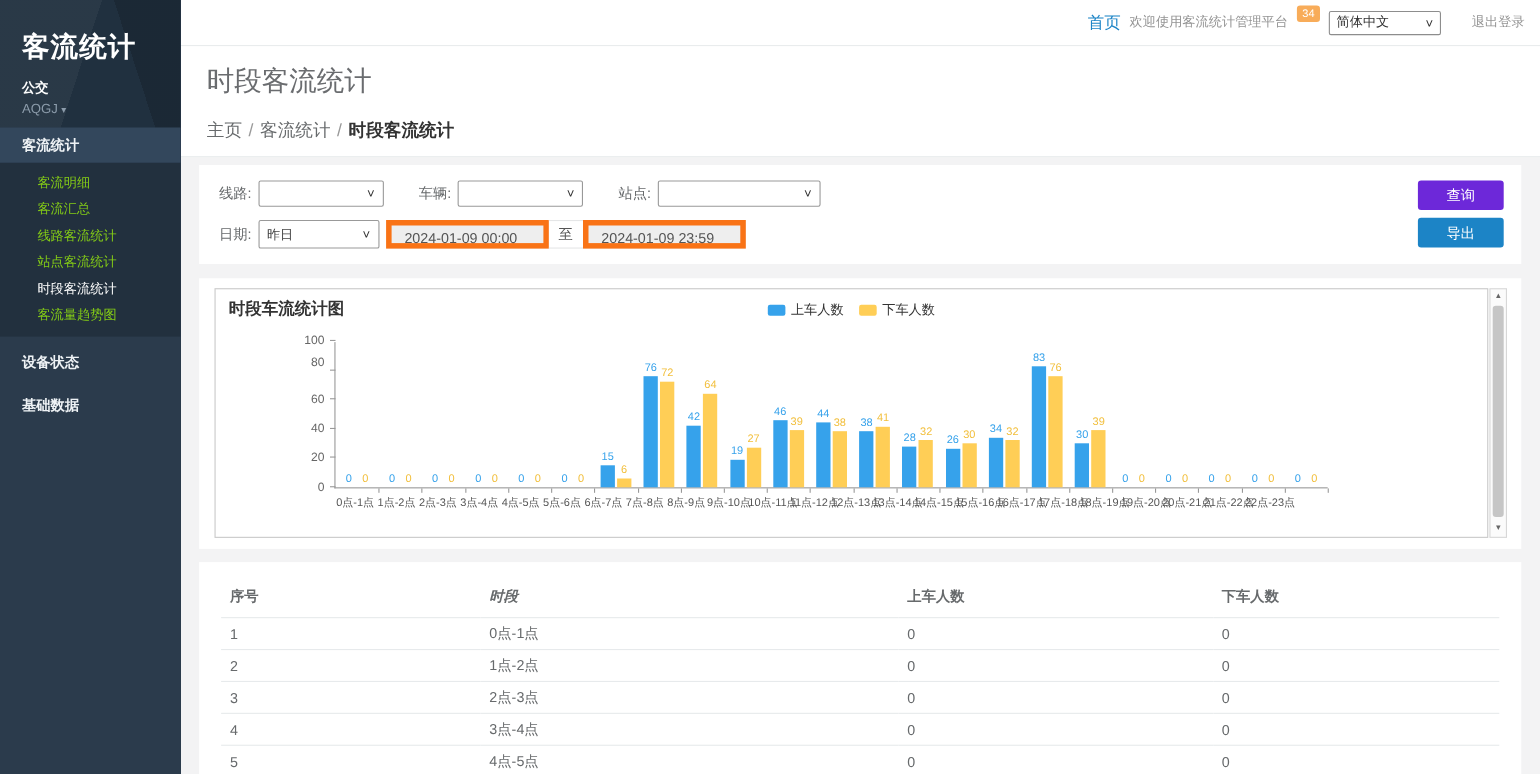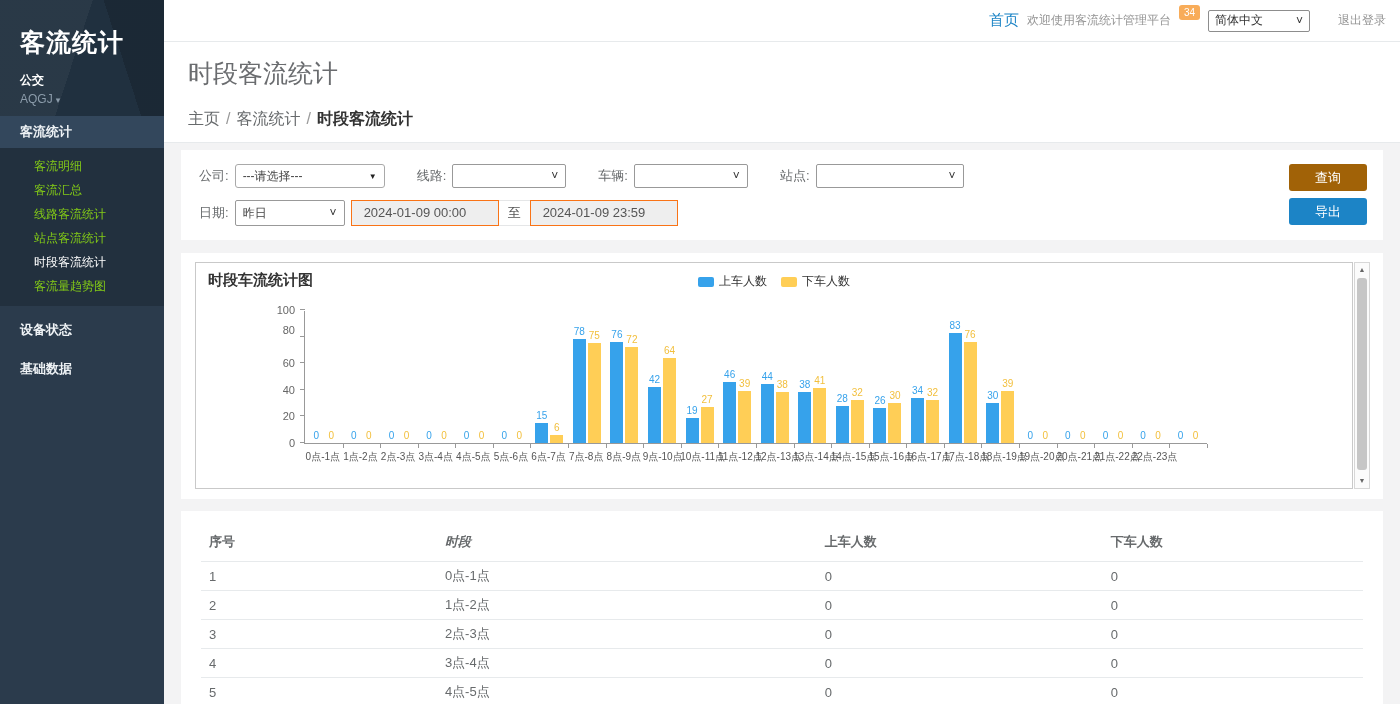--- a/index.html
+++ b/index.html
@@ -53,27 +53,27 @@
   .frow { display:flex; align-items:center; }
   .frow.first { margin-bottom:12px; }
   .fgroup { display:flex; align-items:center; margin-right:32px; }
   .flabel { font-size:13px; color:#676a6c; margin-right:6px; white-space:nowrap; }
   .fselect { height:24px; border:1px solid #999; border-radius:2px; background:#fff;
     display:flex; align-items:center; justify-content:space-between; padding:0 7px;
     font-size:12px; color:#444; cursor:pointer; }
   .fselect.custom { border-color:#a9a9a9; border-radius:3px; }
   .caret-f { font-size:8px; color:#222; }
   .chev { font-size:12px; color:#333; line-height:1; }
-  .input-gray { height:26px; line-height:24px; background:#eee; border:1px solid #f97316;
+  .input-gray { height:26px; line-height:24px; background:#eee; border:5px solid #f97316;
     padding:0 12px; font-size:13px; color:#555; cursor:text; }
   .addon { height:26px; line-height:24px; background:#fff; border-top:1px solid #e5e6e7;
     border-bottom:1px solid #e5e6e7; padding:0 9px; font-size:13px; color:#555; }
   .btn { position:absolute; right:16px; width:78px; height:27px; line-height:27px;
     text-align:center; color:#fff; font-size:13px; border-radius:3px; cursor:pointer; }
-  .btn-query { top:14px; background:#a16207; }
+  .btn-query { top:14px; background:#6d28d9; }
   .btn-export { top:48px; background:#1c84c6; }
 
   
   .chart-panel { padding:9px 14px 10px; margin-bottom:12px; position:relative; }
   .chart-box { border:1px solid #c9c9c9; margin-right:16px; position:relative;
     height:227px; overflow:hidden; }
   .chart-title { position:absolute; left:12px; top:8px; font-size:15px; font-weight:bold; color:#333; }
   .legend { position:absolute; left:50%; transform:translateX(-50%); top:10px;
     display:flex; align-items:center; font-size:12px; color:#333; }
   .legend-item { display:flex; align-items:center; margin:0 7px; cursor:pointer; }
@@ -156,27 +156,20 @@
   <div class="page-heading">
     <h1 class="page-title">时段客流统计</h1>
     <div class="breadcrumb" id="breadcrumb"><span class="crumb">主页</span><span class="sep">/</span><span class="crumb">客流统计</span><span class="sep">/</span><span class="crumb last">时段客流统计</span></div>
   </div>
 
   <div class="content">
 
     <div class="panel filter-panel">
       <div class="frow first">
         <div class="fgroup">
-          <span class="flabel">公司:</span>
-          <div class="fselect custom" style="width:150px">
-            <span>---请选择---</span>
-            <span class="caret-f">▼</span>
-          </div>
-        </div>
-        <div class="fgroup">
           <span class="flabel">线路:</span>
           <div class="fselect" style="width:114px">
             <span></span>
             <span class="chev">˅</span>
           </div>
         </div>
         <div class="fgroup">
           <span class="flabel">车辆:</span>
           <div class="fselect" style="width:114px">
             <span></span>
@@ -268,28 +261,20 @@
               <div class="bar s1" style="height: 0px;">
                 <span class="val s1">0</span>
               </div>
             </div>
             <div class="cat">
               <div class="bar s0" style="height: 19.95px;">
                 <span class="val s0">15</span>
               </div>
               <div class="bar s1" style="height: 7.98px;">
                 <span class="val s1">6</span>
-              </div>
-            </div>
-            <div class="cat">
-              <div class="bar s0" style="height: 103.74px;">
-                <span class="val s0">78</span>
-              </div>
-              <div class="bar s1" style="height: 99.75px;">
-                <span class="val s1">75</span>
               </div>
             </div>
             <div class="cat">
               <div class="bar s0" style="height: 101.08px;">
                 <span class="val s0">76</span>
               </div>
               <div class="bar s1" style="height: 95.76px;">
                 <span class="val s1">72</span>
               </div>
             </div>

